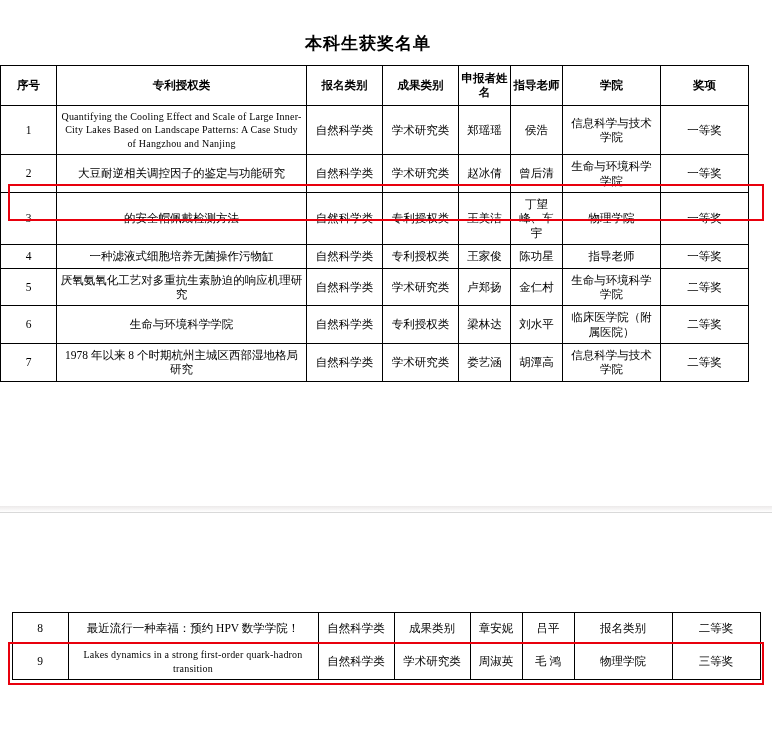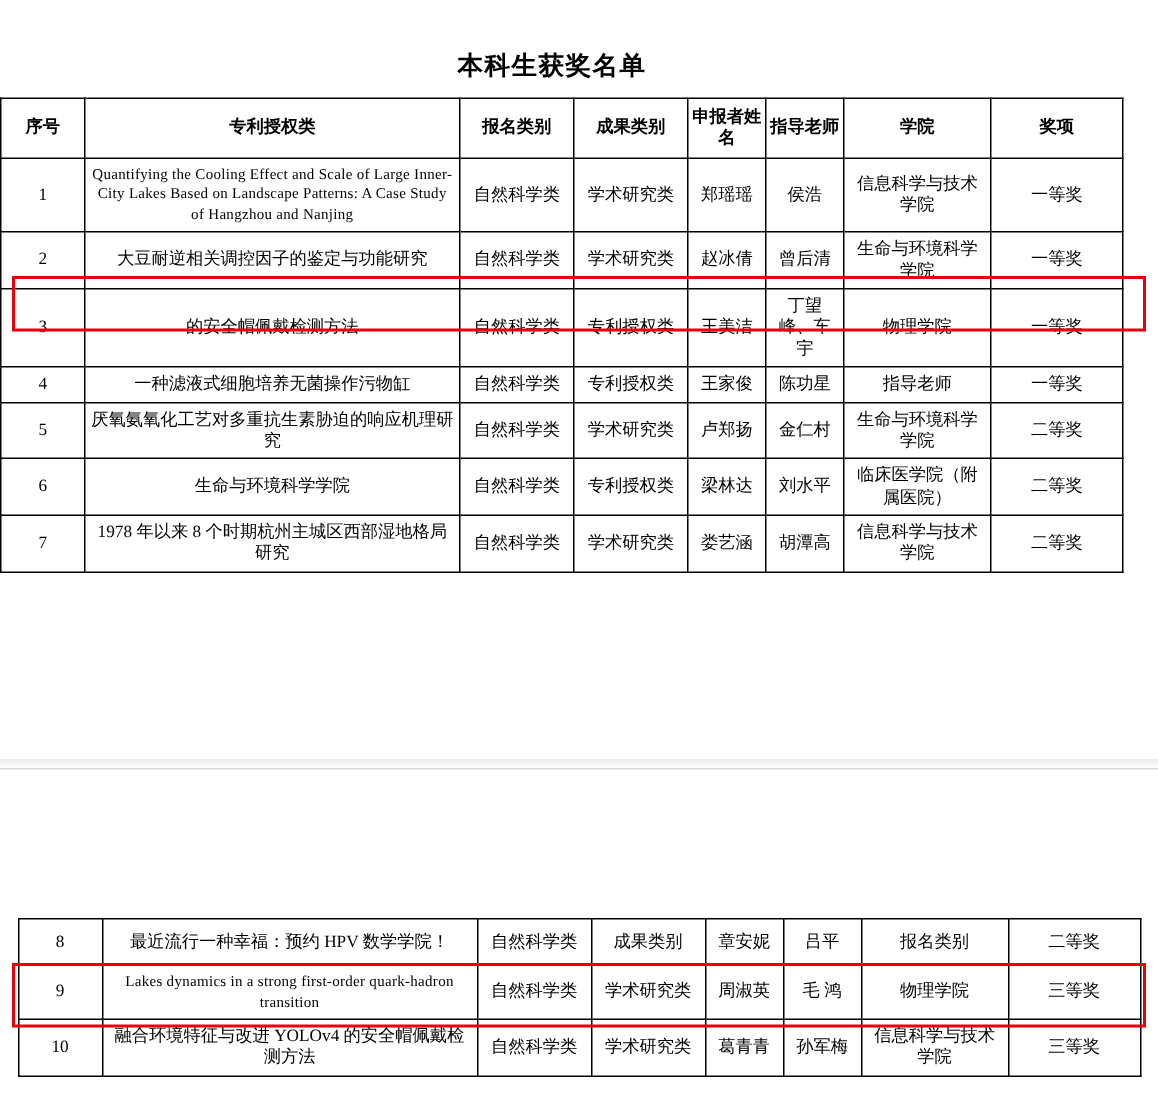--- a/index.html
+++ b/index.html
@@ -236,29 +236,19 @@
           <tr>
             <td>9</td>
             <td class="title-cell latin">Lakes dynamics in a strong first-order quark-hadron transition</td>
             <td>自然科学类</td>
             <td>学术研究类</td>
             <td>周淑英</td>
             <td>毛 鸿</td>
             <td>物理学院</td>
             <td>三等奖</td>
           </tr>
-          <tr>
-            <td>10</td>
-            <td class="title-cell">融合环境特征与改进 YOLOv4 的安全帽佩戴检测方法</td>
-            <td>自然科学类</td>
-            <td>学术研究类</td>
-            <td>葛青青</td>
-            <td>孙军梅</td>
-            <td>信息科学与技术学院</td>
-            <td>三等奖</td>
-          </tr>
         </tbody>
     </table>
   </div>
 
   <div class="hl-box" id="hl2" style="border-color: rgb(232, 0, 13);"></div>
 
 </div>
 
 </body></html>

